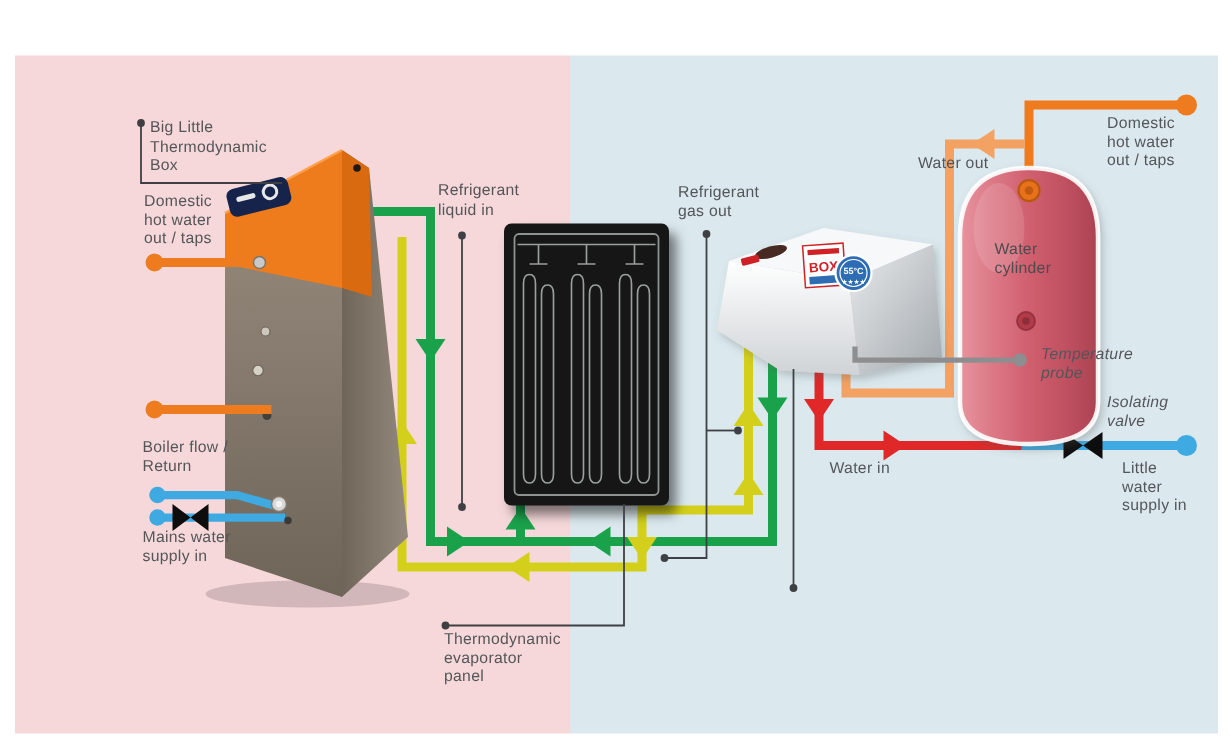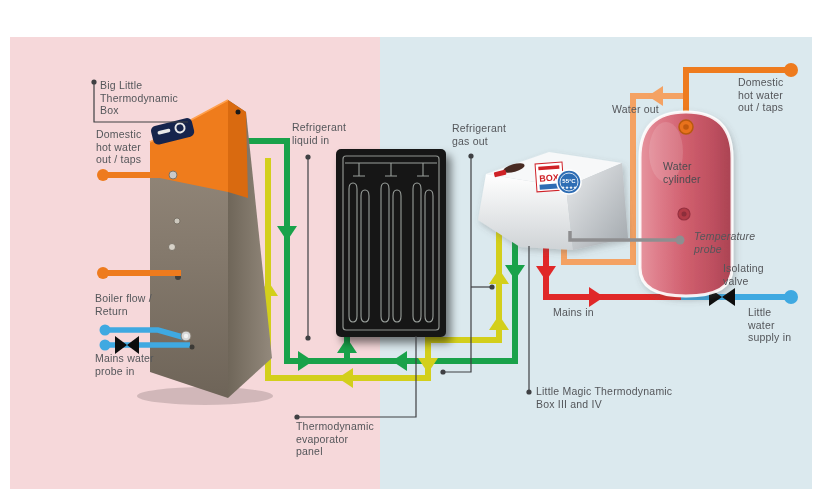--- a/index.html
+++ b/index.html
@@ -226,39 +226,37 @@
 
 <div class="lbl" style="left:100px;top:79px;">Big Little
 Thermodynamic
 Box</div>
 <div class="lbl" style="left:96px;top:128px;">Domestic
 hot water
 out / taps</div>
 <div class="lbl" style="left:95px;top:292px;">Boiler flow /
 Return</div>
 <div class="lbl" style="left:95px;top:352px;">Mains water
-probe in</div>
+supply in</div>
 <div class="lbl" style="left:292px;top:121px;">Refrigerant
 liquid in</div>
 <div class="lbl" style="left:296px;top:420px;">Thermodynamic
 evaporator
 panel</div>
 
 <div class="lbl" style="left:452px;top:122px;">Refrigerant
 gas out</div>
 <div class="lbl" style="left:612px;top:87px;margin-top:16px;">Water out</div>
 <div class="lbl" style="left:738px;top:76px;">Domestic
 hot water
 out / taps</div>
 <div class="lbl cyl" style="left:663px;top:160px;">Water
 cylinder</div>
 <div class="lbl" style="left:694px;top:230px;font-style:italic;">Temperature
 probe</div>
-<div class="lbl" style="left:723px;top:262px;">Isolating
+<div class="lbl" style="left:738px;top:262px;font-style:italic;">Isolating
 valve</div>
-<div class="lbl" style="left:553px;top:306px;">Mains in</div>
+<div class="lbl" style="left:553px;top:306px;">Water in</div>
 <div class="lbl" style="left:748px;top:306px;">Little
 water
 supply in</div>
-<div class="lbl" style="left:536px;top:385px;">Little Magic Thermodynamic
-Box III and IV</div>
 
 </div>
 
 </body></html>

